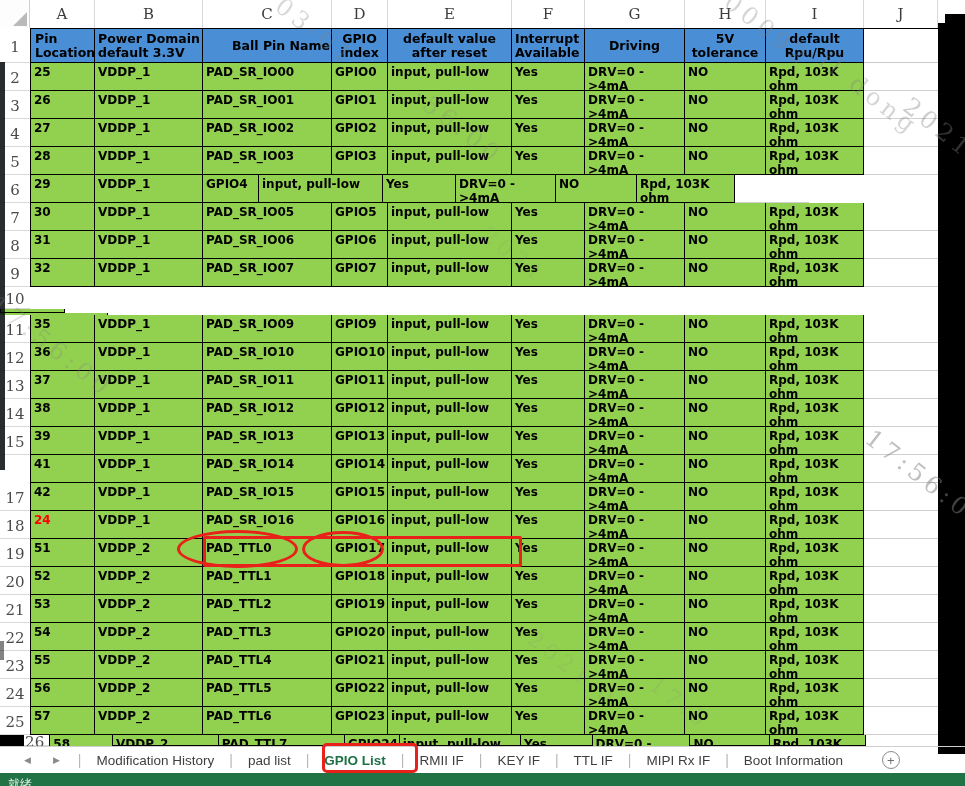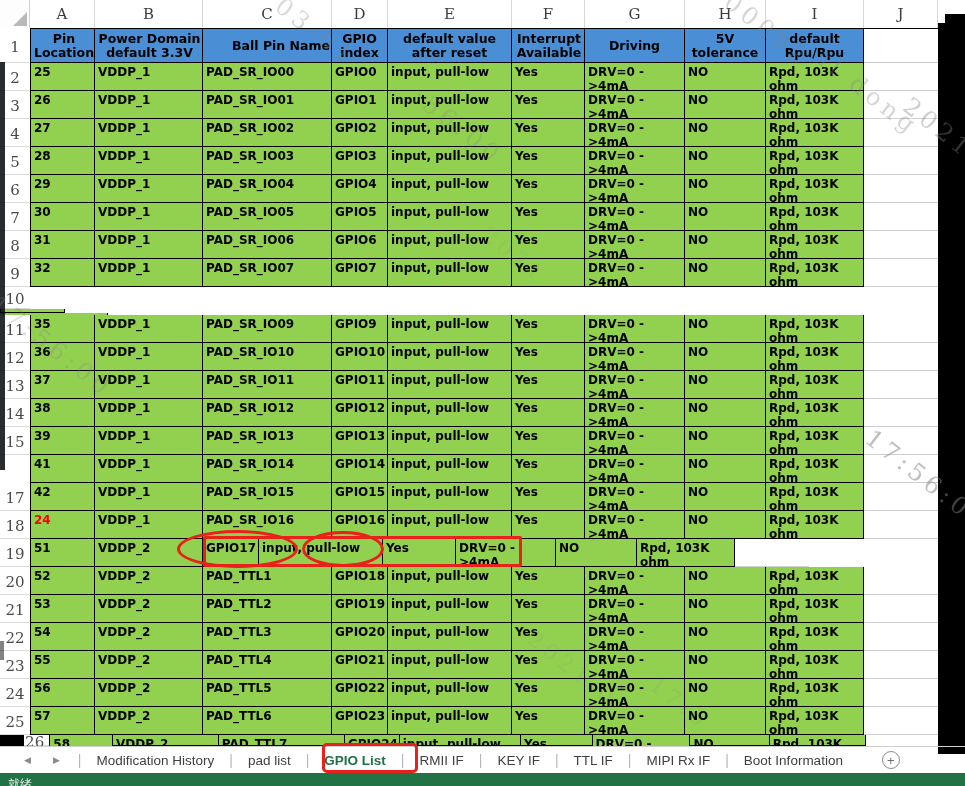--- a/index.html
+++ b/index.html
@@ -22,21 +22,21 @@
   .grid{position:absolute;left:0;top:28px;width:938px;}
   .row{display:flex;}
   .rownum{width:30px;display:flex;align-items:center;justify-content:center;
     font-family:"DejaVu Serif",serif;font-size:15px;color:#4a4a4a;background:#fff;
     border-bottom:1px solid #d9d9d9;padding-top:3px;}
   .cell{border-right:1px solid #000;border-bottom:1px solid #000;background:var(--green);
     font-weight:700;font-size:12px;line-height:13.5px;color:#000;padding:3px 1px 0 3px;overflow:hidden;}
   .hdr .cell{background:var(--blue);display:flex;flex-direction:column;justify-content:center;
     font-size:12.5px;line-height:14px;padding-top:0;}
   .hdr .cell.al-c{align-items:center;text-align:center;padding-left:1px;}
-  .hdr .cell.al-l{align-items:center;}
+  .hdr .cell.al-l{align-items:flex-start;}
   .cell.first{border-left:1px solid #000;}
   .hdr .cell{border-top:1px solid #000;}
   .jcell{background:#fff;border-bottom:1px solid #d0d0d0;border-right:none;}
   .pin-red{color:#ff0000;}
 
   
   .blackstrip{position:absolute;left:938px;top:23px;width:27px;height:730px;background:#000;}
   .blackcorner{position:absolute;left:945px;top:14px;width:20px;height:14px;background:#000;}
   .lsliver{position:absolute;left:0;top:62px;width:5px;height:408px;background:rgba(5,8,12,.85);}
   .lsliver2{position:absolute;left:0;top:641px;width:4px;height:19px;background:rgba(5,8,12,.5);}
@@ -187,21 +187,20 @@
           <div>DRV=0 -&gt;4mA</div>
         </div>
         <div class="cell w-h">NO</div>
         <div class="cell w-i">Rpd, 103K ohm</div>
         <div class="cell w-j jcell" style="height: 28px;"></div>
       </div>
       <div class="row" style="height: 28px; overflow: hidden;">
         <div class="rownum" style="height: 28px;">6</div>
         <div class="cell w-a first" style="height: 28px;">29</div>
         <div class="cell w-b">VDDP_1</div>
-        <div class="cell w-c">PAD_SR_IO04</div>
         <div class="cell w-d">GPIO4</div>
         <div class="cell w-e">input, pull-low</div>
         <div class="cell w-f">Yes</div>
         <div class="cell w-g" style="height: 28px;">
           <div>DRV=0 -&gt;4mA</div>
         </div>
         <div class="cell w-h">NO</div>
         <div class="cell w-i">Rpd, 103K ohm</div>
         <div class="cell w-j jcell" style="height: 28px;"></div>
       </div>
@@ -382,20 +381,21 @@
           <div>DRV=0 -&gt;4mA</div>
         </div>
         <div class="cell w-h">NO</div>
         <div class="cell w-i">Rpd, 103K ohm</div>
         <div class="cell w-j jcell" style="height: 28px;"></div>
       </div>
       <div class="row" style="height: 28px; overflow: hidden;">
         <div class="rownum" style="height: 28px;">19</div>
         <div class="cell w-a first" style="height: 28px;">51</div>
         <div class="cell w-b">VDDP_2</div>
+        <div class="cell w-c">PAD_TTL0</div>
         <div class="cell w-d">GPIO17</div>
         <div class="cell w-e">input, pull-low</div>
         <div class="cell w-f">Yes</div>
         <div class="cell w-g" style="height: 28px;">
           <div>DRV=0 -&gt;4mA</div>
         </div>
         <div class="cell w-h">NO</div>
         <div class="cell w-i">Rpd, 103K ohm</div>
         <div class="cell w-j jcell" style="height: 28px;"></div>
       </div>

